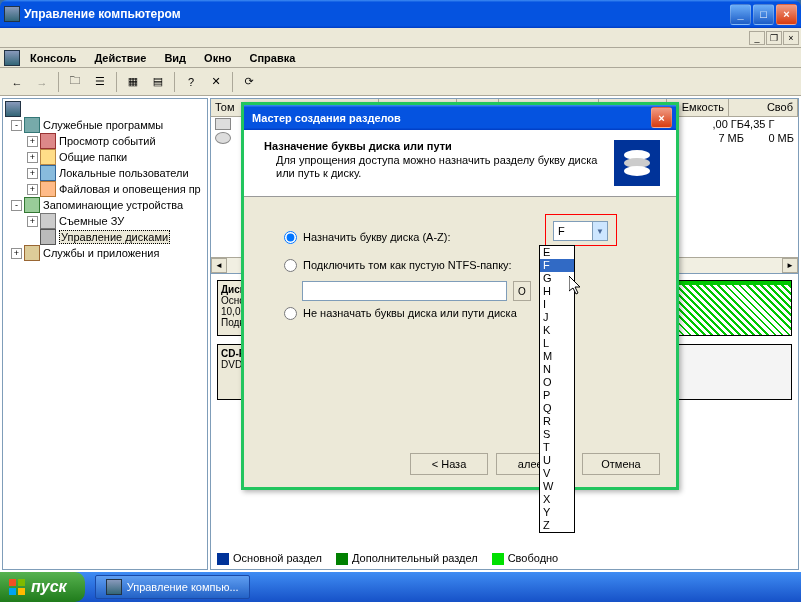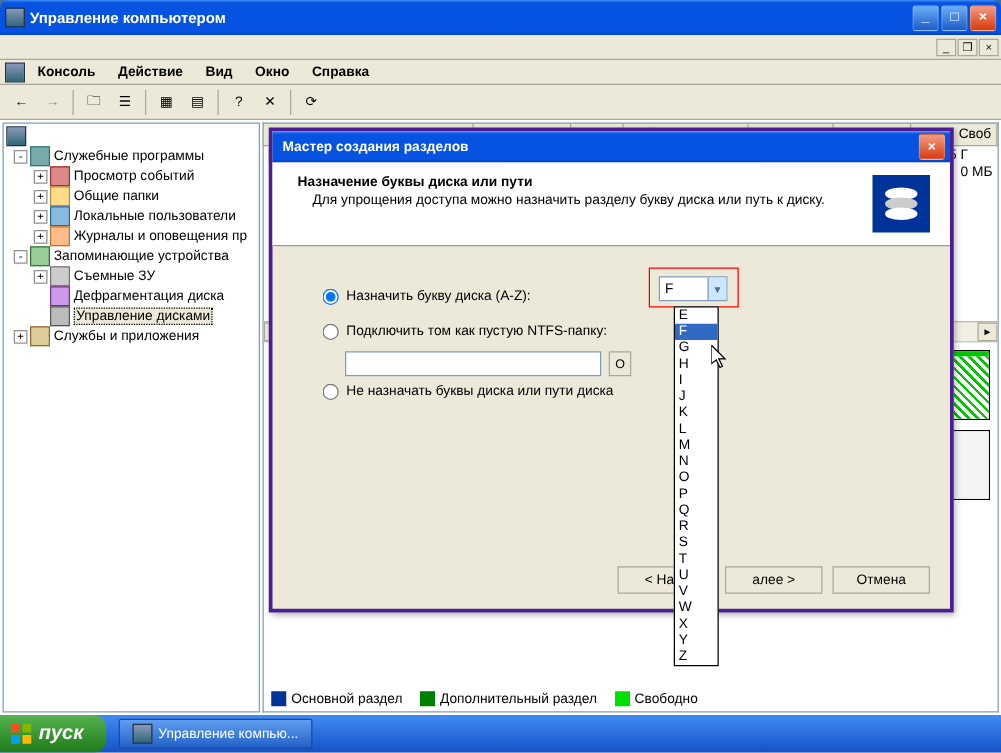--- a/index.html
+++ b/index.html
@@ -113,22 +113,22 @@
   color:white; border-radius:2px; border:1px solid #1a4aa8; max-width: 180px;
 }
 .taskbtn .ic{width:16px;height:16px;margin-right:5px;}
 .systray {
   margin-left:auto; background: linear-gradient(to bottom,#14a0f0,#0d7fd6);
   height:30px; padding:0 10px; display:flex;align-items:center; gap:6px; color:white;
 }
 
 
 .wizard {
-  position:absolute; left:215px; top:102px; width:548px; height:388px;
-  border:3px solid #4c1d95; background:#ece9d8;
+  position:absolute; left:241px; top:102px; width:438px; height:388px;
+  border:3px solid #22c55e; background:#ece9d8;
   box-shadow: 2px 2px 5px rgba(0,0,0,.3);
 }
 .wizard .wtitle {
   background: linear-gradient(to bottom,#3f8cf3 0%,#0553e0 10%,#0553e0 90%,#003bc2 100%);
   height:25px; color:white; font-weight:bold; display:flex;align-items:center;padding:0 4px;
 }
 .wizard .wtitle .t { flex:1;padding-left:4px; }
 .wizard .wtitle .x { width:21px;height:21px;background:linear-gradient(#f09c85,#d83b0f);border-radius:3px;border:1px solid #fff3;display:flex;align-items:center;justify-content:center;font-weight:bold; }
 .whdr {
   background:#fff; padding:10px 16px 10px 20px; display:flex; border-bottom:1px solid #999;
@@ -248,38 +248,33 @@
     <div class="node">
         <span class="sp" style="width:22px"></span>
         <span class="pm">+</span>
         <span class="nic ico-user"></span>
         <span>Локальные пользователи</span>
       </div>
     <div class="node">
         <span class="sp" style="width:22px"></span>
         <span class="pm">+</span>
         <span class="nic ico-log"></span>
-        <span>Журналы и оповещения пр</span>
+        <span>Файловая и оповещения пр</span>
       </div>
     <div class="node">
         <span class="sp" style="width:6px"></span>
         <span class="pm">-</span>
         <span class="nic ico-storage"></span>
         <span>Запоминающие устройства</span>
       </div>
     <div class="node">
         <span class="sp" style="width:22px"></span>
         <span class="pm">+</span>
         <span class="nic ico-remov"></span>
         <span>Съемные ЗУ</span>
-      </div>
-    <div class="node">
-        <span class="sp" style="width:35px"></span>
-        <span class="nic ico-defrag"></span>
-        <span>Дефрагментация диска</span>
       </div>
     <div class="node">
         <span class="sp" style="width:35px"></span>
         <span class="nic ico-diskmg"></span>
         <span class="sel">Управление дисками</span>
       </div>
     <div class="node">
         <span class="sp" style="width:6px"></span>
         <span class="pm">+</span>
         <span class="nic ico-svc"></span>

